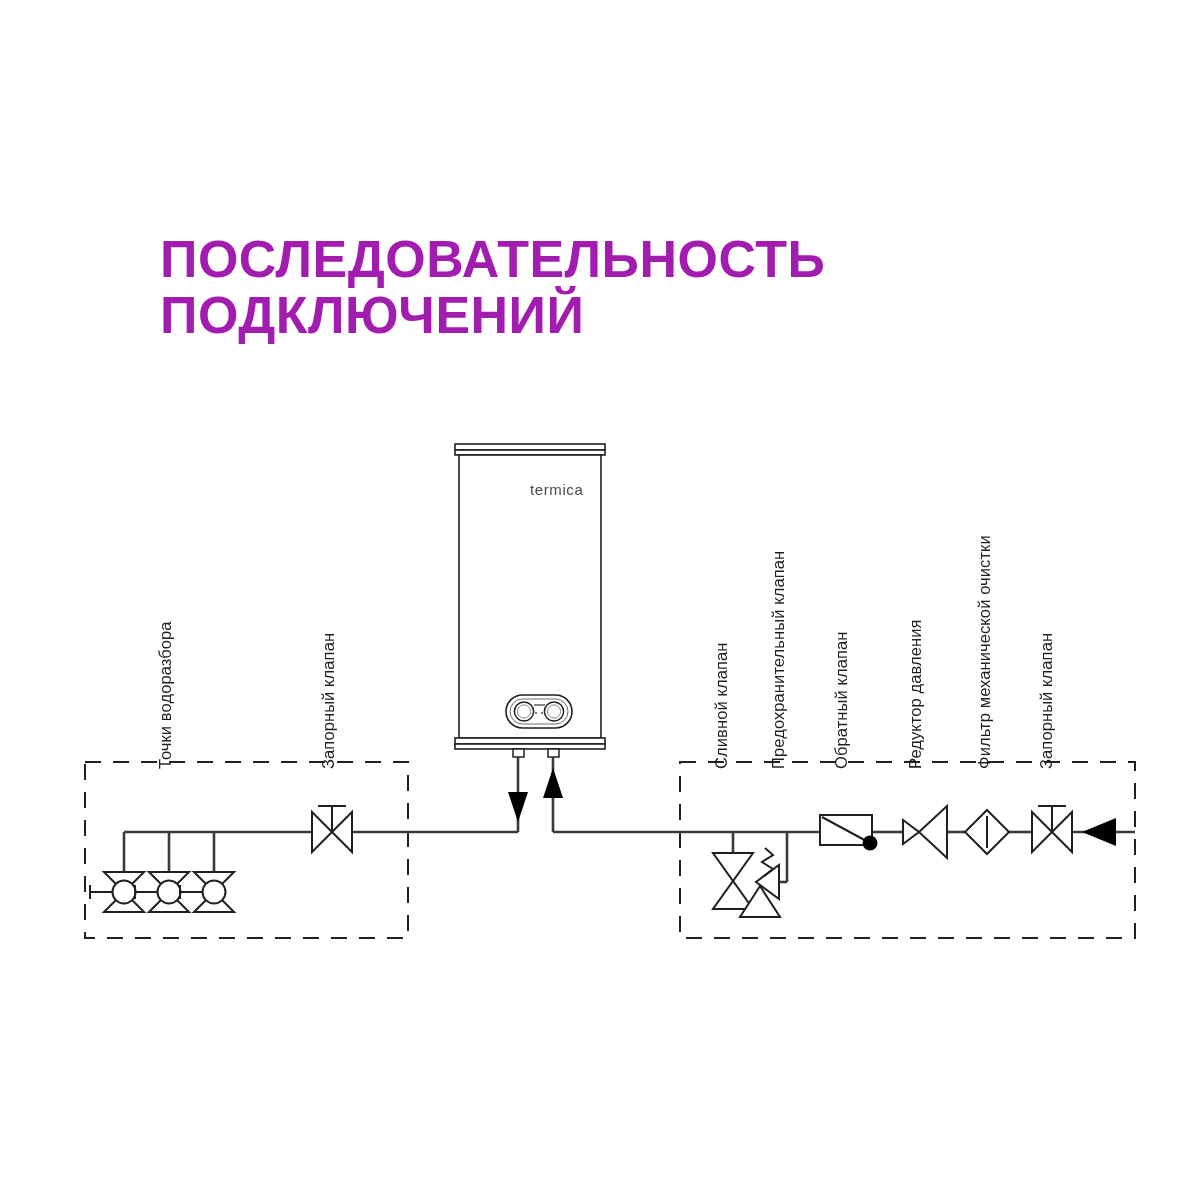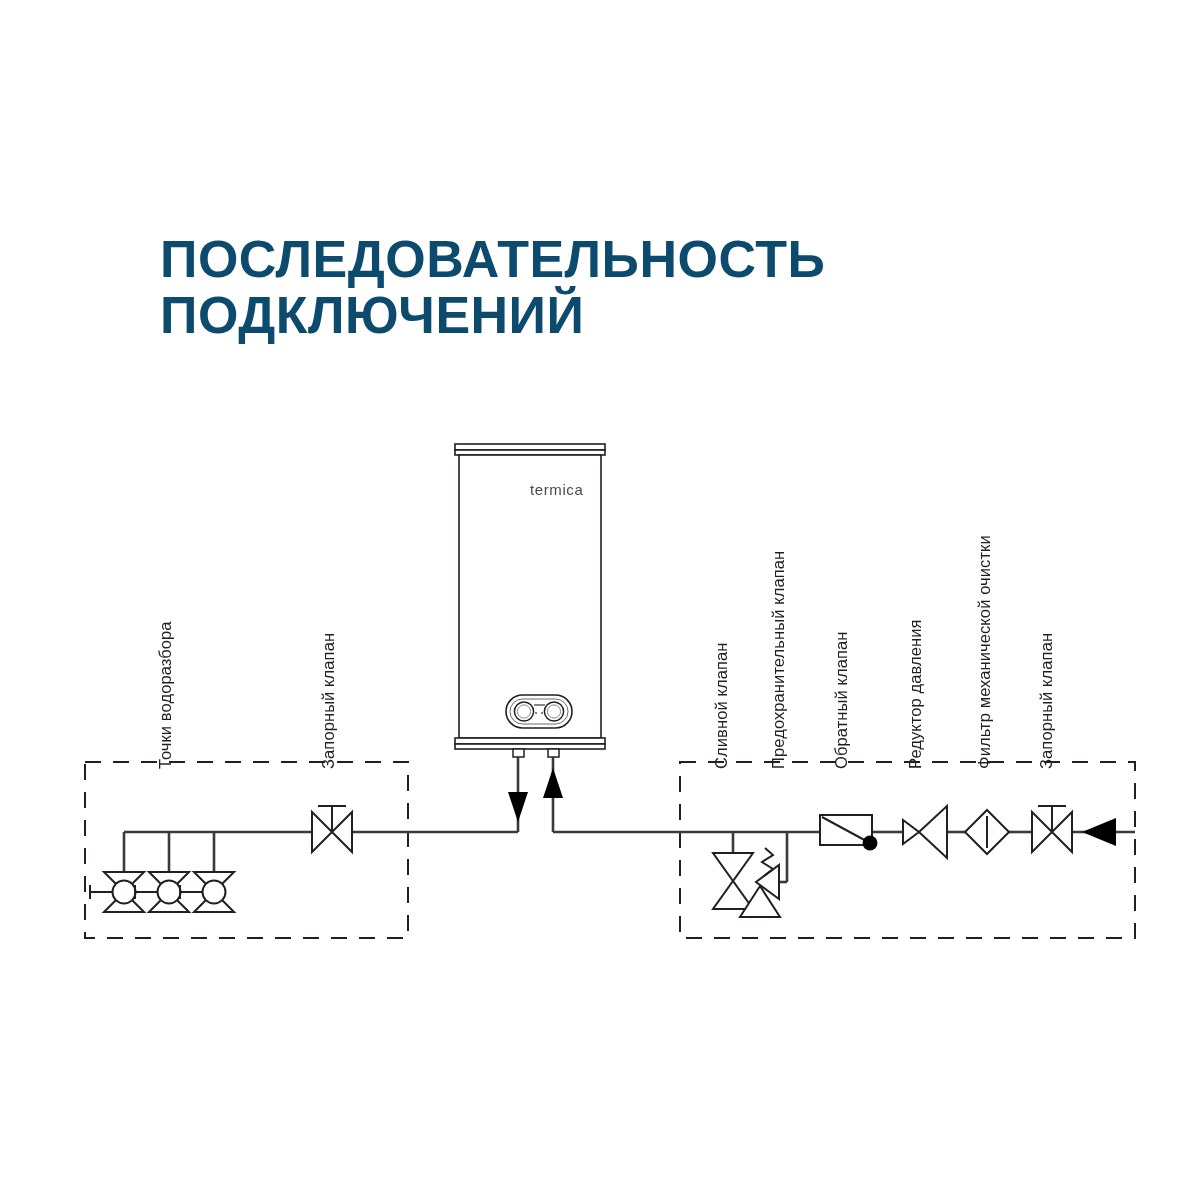--- a/index.html
+++ b/index.html
@@ -23,21 +23,21 @@
   }
   #title {
     position: absolute;
     left: 160px;
     top: 232px;
     width: 900px;
     font-size: 52px;
     font-weight: bold;
     line-height: 1.07;
     letter-spacing: 0.5px;
-    color: #0c4a6e;
+    color: #a21caf;
     white-space: pre-line;
   }
   #diagram {
     position: absolute;
     left: 0;
     top: 0;
   }
   .vlabel {
     position: absolute;
     transform-origin: left bottom;

